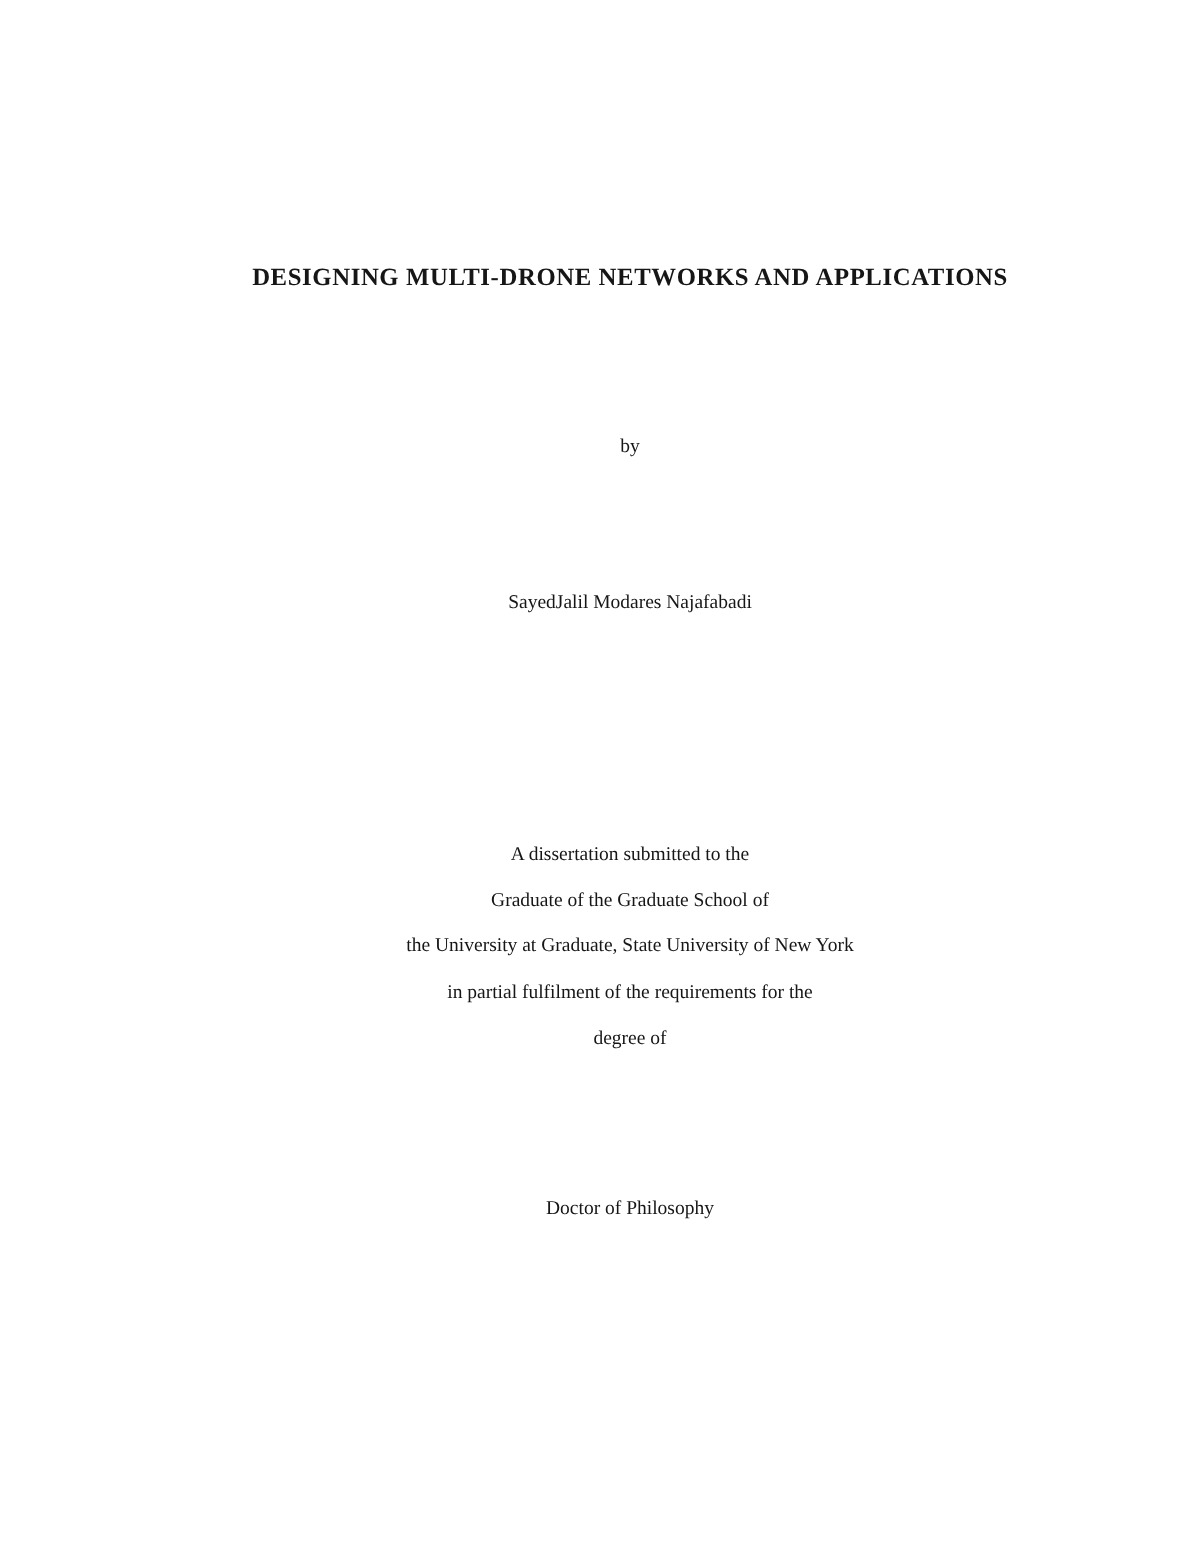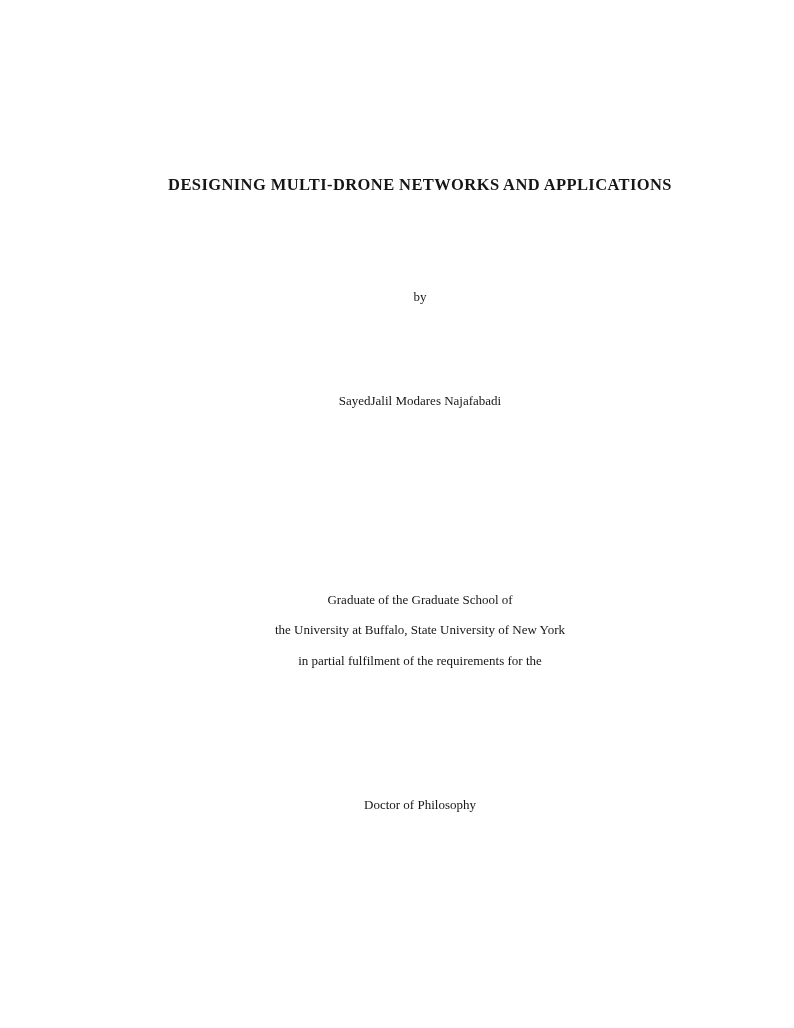--- a/index.html
+++ b/index.html
@@ -56,25 +56,27 @@
 <div class="page">
   <div class="content">
 
     <div class="line doc-title">DESIGNING MULTI-DRONE NETWORKS AND APPLICATIONS</div>
 
     <div class="line byline">by</div>
 
     <div class="line author">SayedJalil Modares Najafabadi</div>
 
 
+    <div class="line submit-line-0">A dissertation submitted to the</div>
 
     <div class="line submit-line-1">Graduate of the Graduate School of</div>
 
-    <div class="line submit-line-2">the University at Buffalo, State University of New York</div>
+    <div class="line submit-line-2">the University at Graduate, State University of New York</div>
 
     <div class="line submit-line-3">in partial fulfilment of the requirements for the</div>
 
+    <div class="line submit-line-4">degree of</div>
 
     <div class="line degree">Doctor of Philosophy</div>
 
 
   </div>
 </div>
 
 </body></html>

